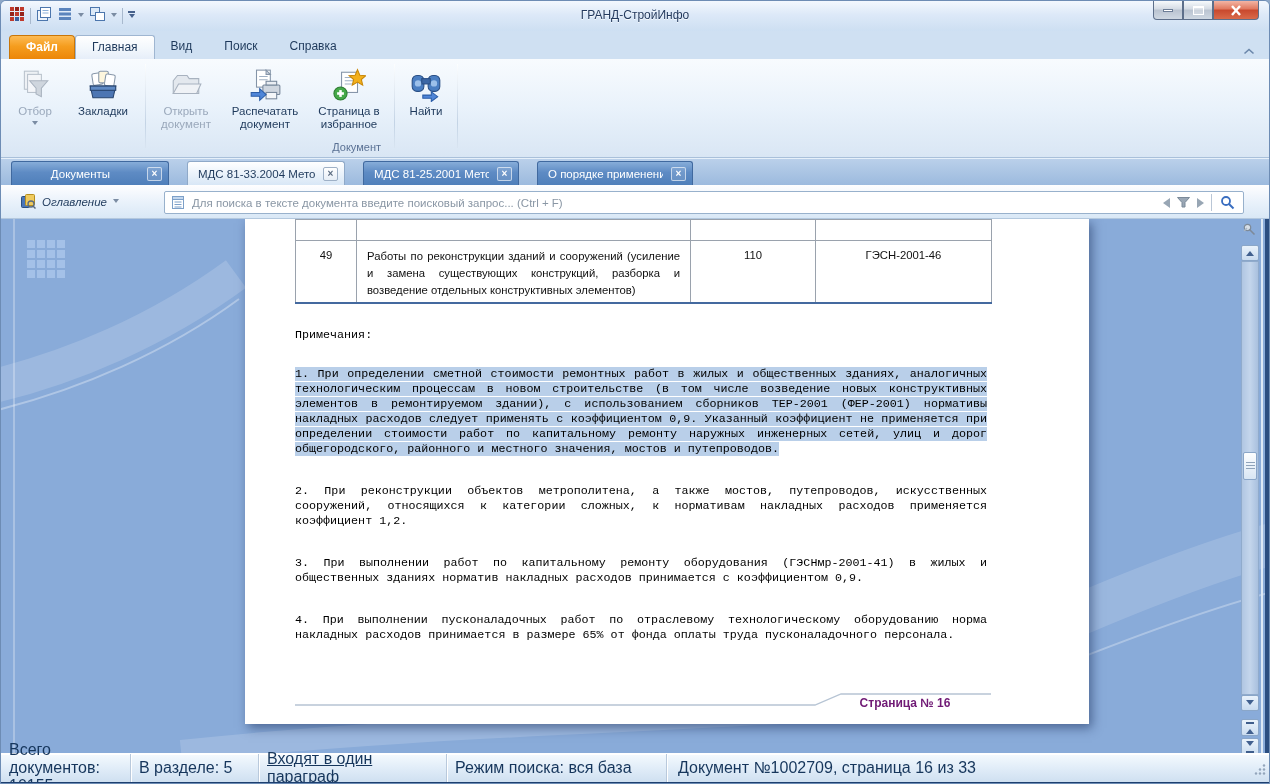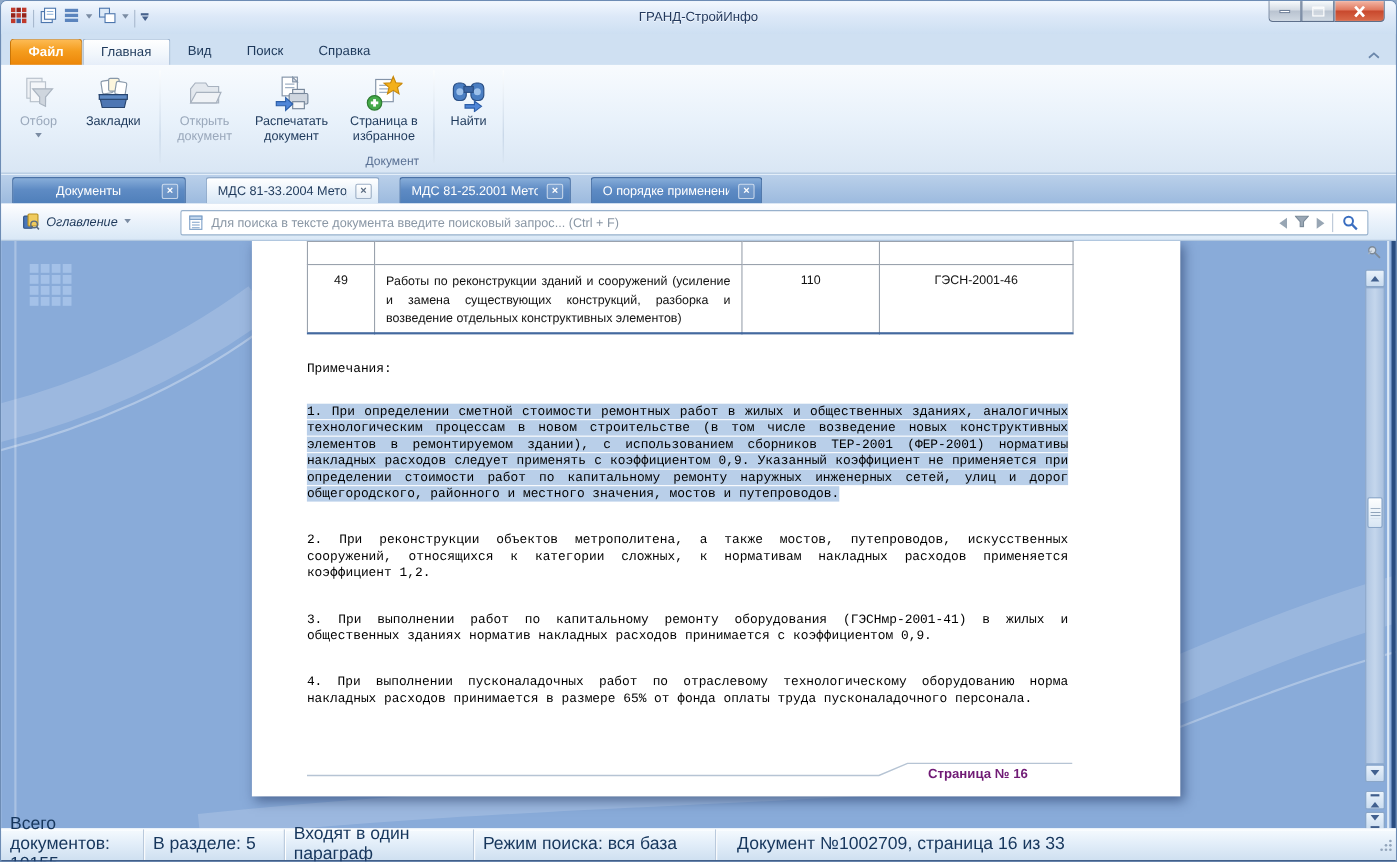--- a/index.html
+++ b/index.html
@@ -95,21 +95,21 @@
   .edge-light { position:absolute; left:12px; top:0; bottom:0; width:2px; background:rgba(255,255,255,.28); }
   .frame-light { position:absolute; right:6px; top:0; bottom:0; width:2px; background:#dce8f5; }
   .frame-dark  { position:absolute; right:0;  top:0; bottom:0; width:4px; background:#2a4d80; }
 
   .watermark { position:absolute; left:26px; top:18px; display:flex; gap:8px; color:#a4c1e8; }
   .wm-grid { display:grid; grid-template-columns:repeat(4,8px); grid-template-rows:repeat(4,8px); gap:2px; margin-top:3px; }
   .wm-grid i { background:#a4c1e8; }
   .wm-l1,.wm-l2 { font-size:8px; letter-spacing:1px; font-weight:bold; }
   .wm-l3 { font-size:25px; font-weight:bold; letter-spacing:6px; margin-top:1px; }
 
-  .page { position:absolute; left:228px; top:0; width:844px; height:505px; background:#fff;
+  .page { position:absolute; left:244px; top:0; width:844px; height:505px; background:#fff;
           box-shadow:3px 4px 10px rgba(15,35,80,.5); }
   .doc-col { position:absolute; left:50px; top:0; width:696px; }
   table.doc-table { border-collapse:collapse; width:696px; table-layout:fixed;
           border-left:1px solid #44699f; border-right:1px solid #9aa2ad; border-bottom:2px solid #44699f; }
   table.doc-table td { border:1px solid #9aa2ad; font-size:11.3px; color:#111; vertical-align:top; }
   tr.partial td { height:21px; }
   td.c-num  { width:61px;  text-align:center; padding-top:8px; }
   td.c-desc { width:334px; text-align:justify; padding:7px 10px 3px 10px; line-height:17px; }
   td.c-val  { width:125px; text-align:center; padding-top:8px; }
   td.c-code { width:176px; text-align:center; padding-top:8px; }
@@ -143,21 +143,21 @@
             align-items:center; justify-content:center; gap:1px; }
   .pg-bar { width:8px; height:2px; background:#3f5e8c; }
 
   
   .statusbar { position:absolute; left:0; top:752px; right:0; height:29px;
                background:linear-gradient(#f5fafe,#e3eef9 45%,#cfe0f1);
                border-top:1px solid #ffffff; box-shadow:inset 0 1px 0 #fff;
                display:flex; align-items:center; font-size:16px; color:#16365c; }
   .sb-seg { height:100%; display:flex; align-items:center; padding-left:8px;
             border-right:1px solid #b9c9dc; box-shadow:1px 0 0 #fff; }
-  .seg1{width:130px;} .seg2{width:128px;} .seg3{width:172px;} .seg4{width:220px;}
+  .seg1{width:130px;} .seg2{width:128px;} .seg3{width:188px;text-decoration:underline;} .seg4{width:220px;}
   .seg5{flex:1; justify-content:center; padding-right:290px; border-right:none;}
   .grip { position:absolute; right:3px; bottom:3px; }
   .bottom-frame { position:absolute; left:0; top:781px; right:0; height:3px; background:#1d3f6f; }
 </style>
 </head>
 <body>
 
 <div class="window">
 
   <div class="titlebar">

